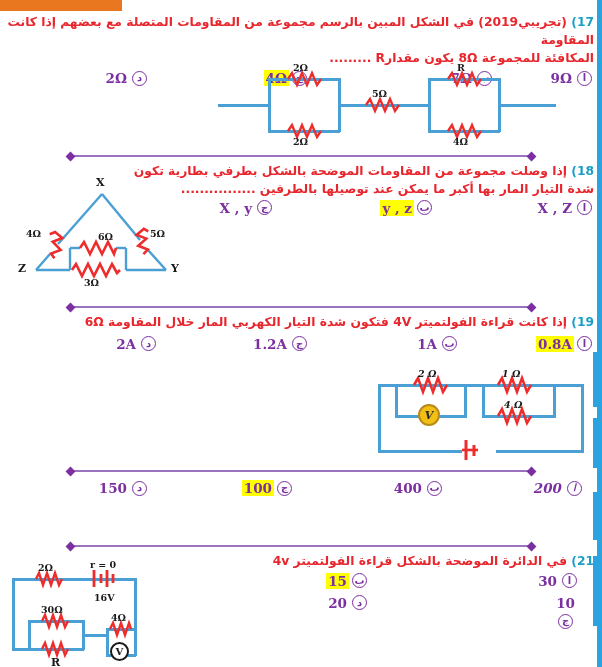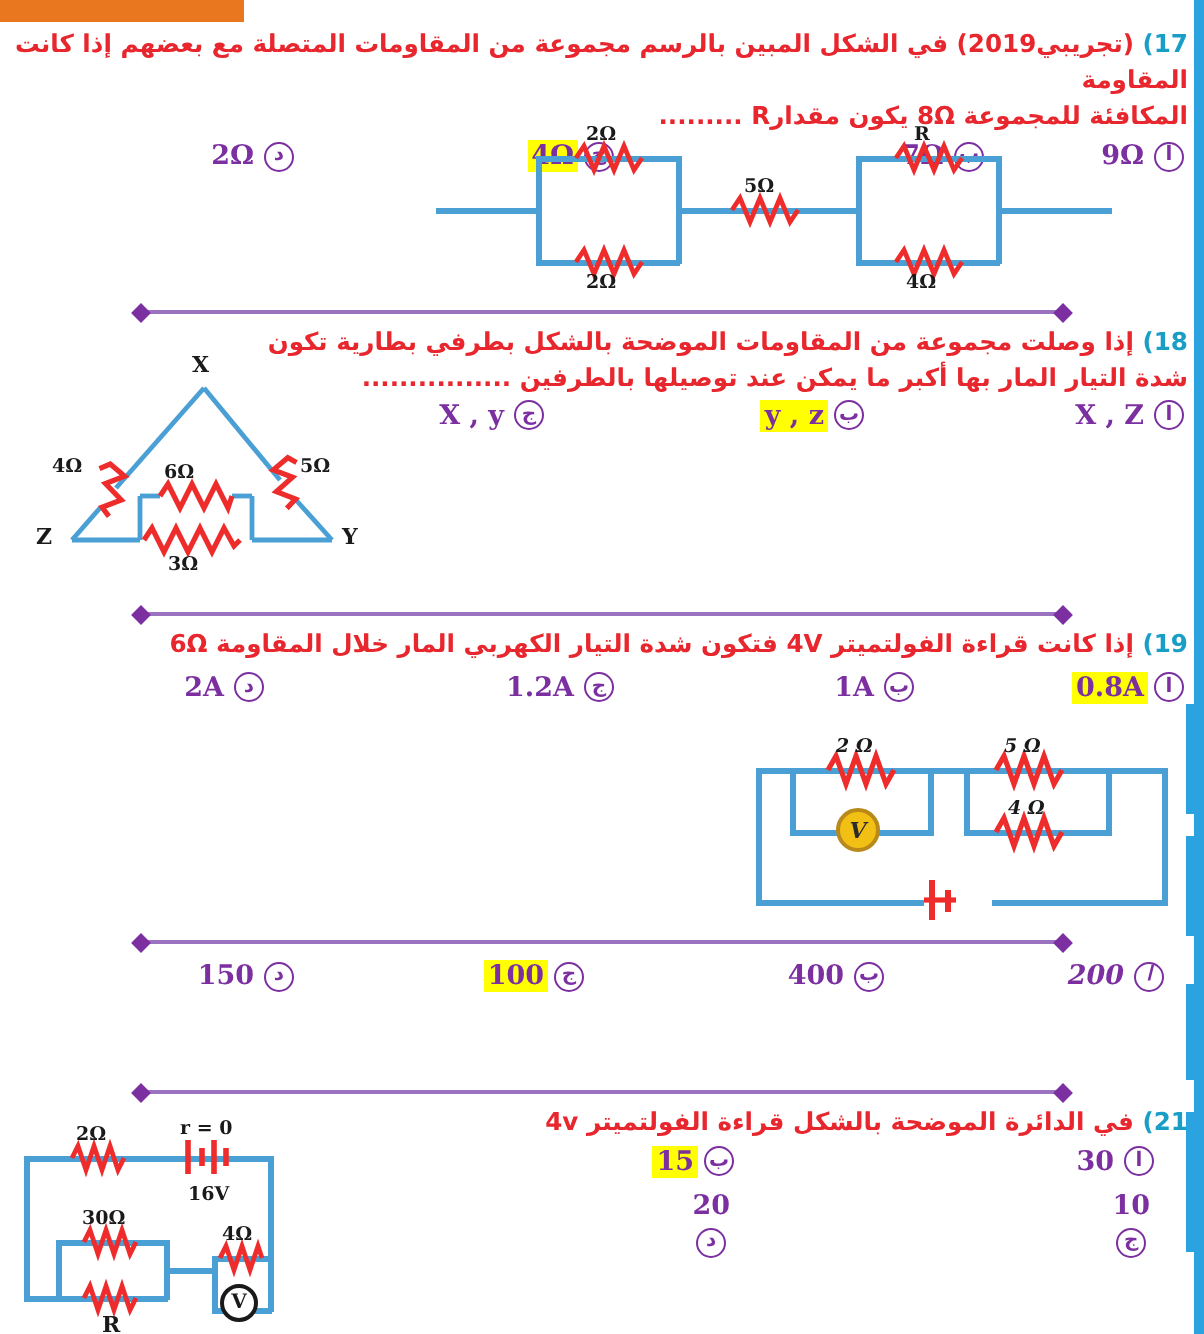--- a/index.html
+++ b/index.html
@@ -254,21 +254,21 @@
 
       <polyline points="66,70 70,64 76,76 82,64 88,76 94,64 100,76 102,70" fill="none" stroke="#ee2c2c" stroke-width="2.6"></polyline>
 
       <polyline points="58,92 62,86 68,98 74,86 80,98 86,86 92,98 98,86 103,95 106,92" fill="none" stroke="#ee2c2c" stroke-width="2.6"></polyline>
     </svg>
     <div class="node" style="left:82px; top:-2px;">X</div>
     <div class="node" style="left:4px; top:84px;">Z</div>
     <div class="node" style="left:157px; top:84px;">Y</div>
     <div class="rlabel" style="left:12px; top:50px;">4Ω</div>
     <div class="rlabel" style="left:136px; top:50px;">5Ω</div>
-    <div class="rlabel" style="left:68px; top:53px;">6Ω</div>
+    <div class="rlabel" style="left:84px; top:53px;">6Ω</div>
     <div class="rlabel" style="left:70px; top:99px;">3Ω</div>
   </div>
 
   <div class="divider" style="top:306px;"></div>
 
   <div class="qblock" style="top:314px;">
     <div class="qtext">
       <span class="qnum">19)</span>
       <span>إذا كانت قراءة الفولتميتر 4V فتكون شدة التيار الكهربي المار خلال المقاومة 6Ω</span>
     </div>
@@ -278,21 +278,21 @@
         <span class="letter">ا</span>
       </div>
       <div class="ans" style="right:145px;">
         <span class="val">1A</span>
         <span class="letter">ب</span>
       </div>
       <div class="ans" style="right:295px;">
         <span class="val">1.2A</span>
         <span class="letter">ج</span>
       </div>
-      <div class="ans" style="right:470px;">
+      <div class="ans" style="right:446px;">
         <span class="val">2A</span>
         <span class="letter">د</span>
       </div>
     </div>
   </div>
 
   <div class="fig" style="left:378px; top:368px; width:212px; height:86px;font-style:italic;">
 
     <div class="wire wh" style="left:0; top:16px; width:206px;"></div>
     <div class="wire wv" style="left:0; top:16px; height:68px;"></div>
@@ -312,21 +312,21 @@
       <polyline points="36,17 40,10 45,24 50,10 55,24 60,10 65,24 69,17" fill="none" stroke="#ee2c2c" stroke-width="2.6"></polyline>
       <polyline points="120,17 124,10 129,24 134,10 139,24 144,10 149,24 153,17" fill="none" stroke="#ee2c2c" stroke-width="2.6"></polyline>
       <polyline points="120,48 124,41 129,55 134,41 139,55 144,41 149,55 153,48" fill="none" stroke="#ee2c2c" stroke-width="2.6"></polyline>
 
       <line x1="88" y1="72" x2="88" y2="92" stroke="#ee2c2c" stroke-width="3"></line>
       <line x1="96" y1="77" x2="96" y2="88" stroke="#ee2c2c" stroke-width="3"></line>
       <line x1="84" y1="82" x2="100" y2="82" stroke="#ee2c2c" stroke-width="2.6"></line>
     </svg>
 
     <div class="rlabel" style="left:40px; top:0;">2 Ω</div>
-    <div class="rlabel" style="left:124px; top:0;">5 Ω</div>
+    <div class="rlabel" style="left:124px; top:0;">1 Ω</div>
     <div class="rlabel" style="left:126px; top:31px;">4 Ω</div>
     <div class="vmeter" style="left:40px; top:36px; width:22px; height:22px; font-size:11px;">V</div>
   </div>
 
   <div class="divider" style="top:470px;"></div>
 
   <div class="qblock" style="top:478px;">
     <div class="answers" style="margin-top:2px;">
       <div class="ans" style="right:20px;font-style:italic;">
         <span class="val">200</span>
@@ -362,21 +362,21 @@
       <div class="ans hl" style="right:235px;">
         <span class="val">15</span>
         <span class="letter">ب</span>
       </div>
     </div>
     <div class="answers" style="margin-top:0px;">
       <div class="ans" style="right:25px;flex-direction:column;">
         <span class="val">10</span>
         <span class="letter">ج</span>
       </div>
-      <div class="ans" style="right:235px;flex-direction:column;">
+      <div class="ans" style="right:235px;">
         <span class="val">20</span>
         <span class="letter">د</span>
       </div>
     </div>
   </div>
 
   <div class="fig" style="left:10px; top:556px; width:190px; height:106px;">
 
     <div class="wire wh" style="left:2px; top:22px; width:124px;"></div>
     <div class="wire wv" style="left:2px; top:22px; height:72px;"></div>

